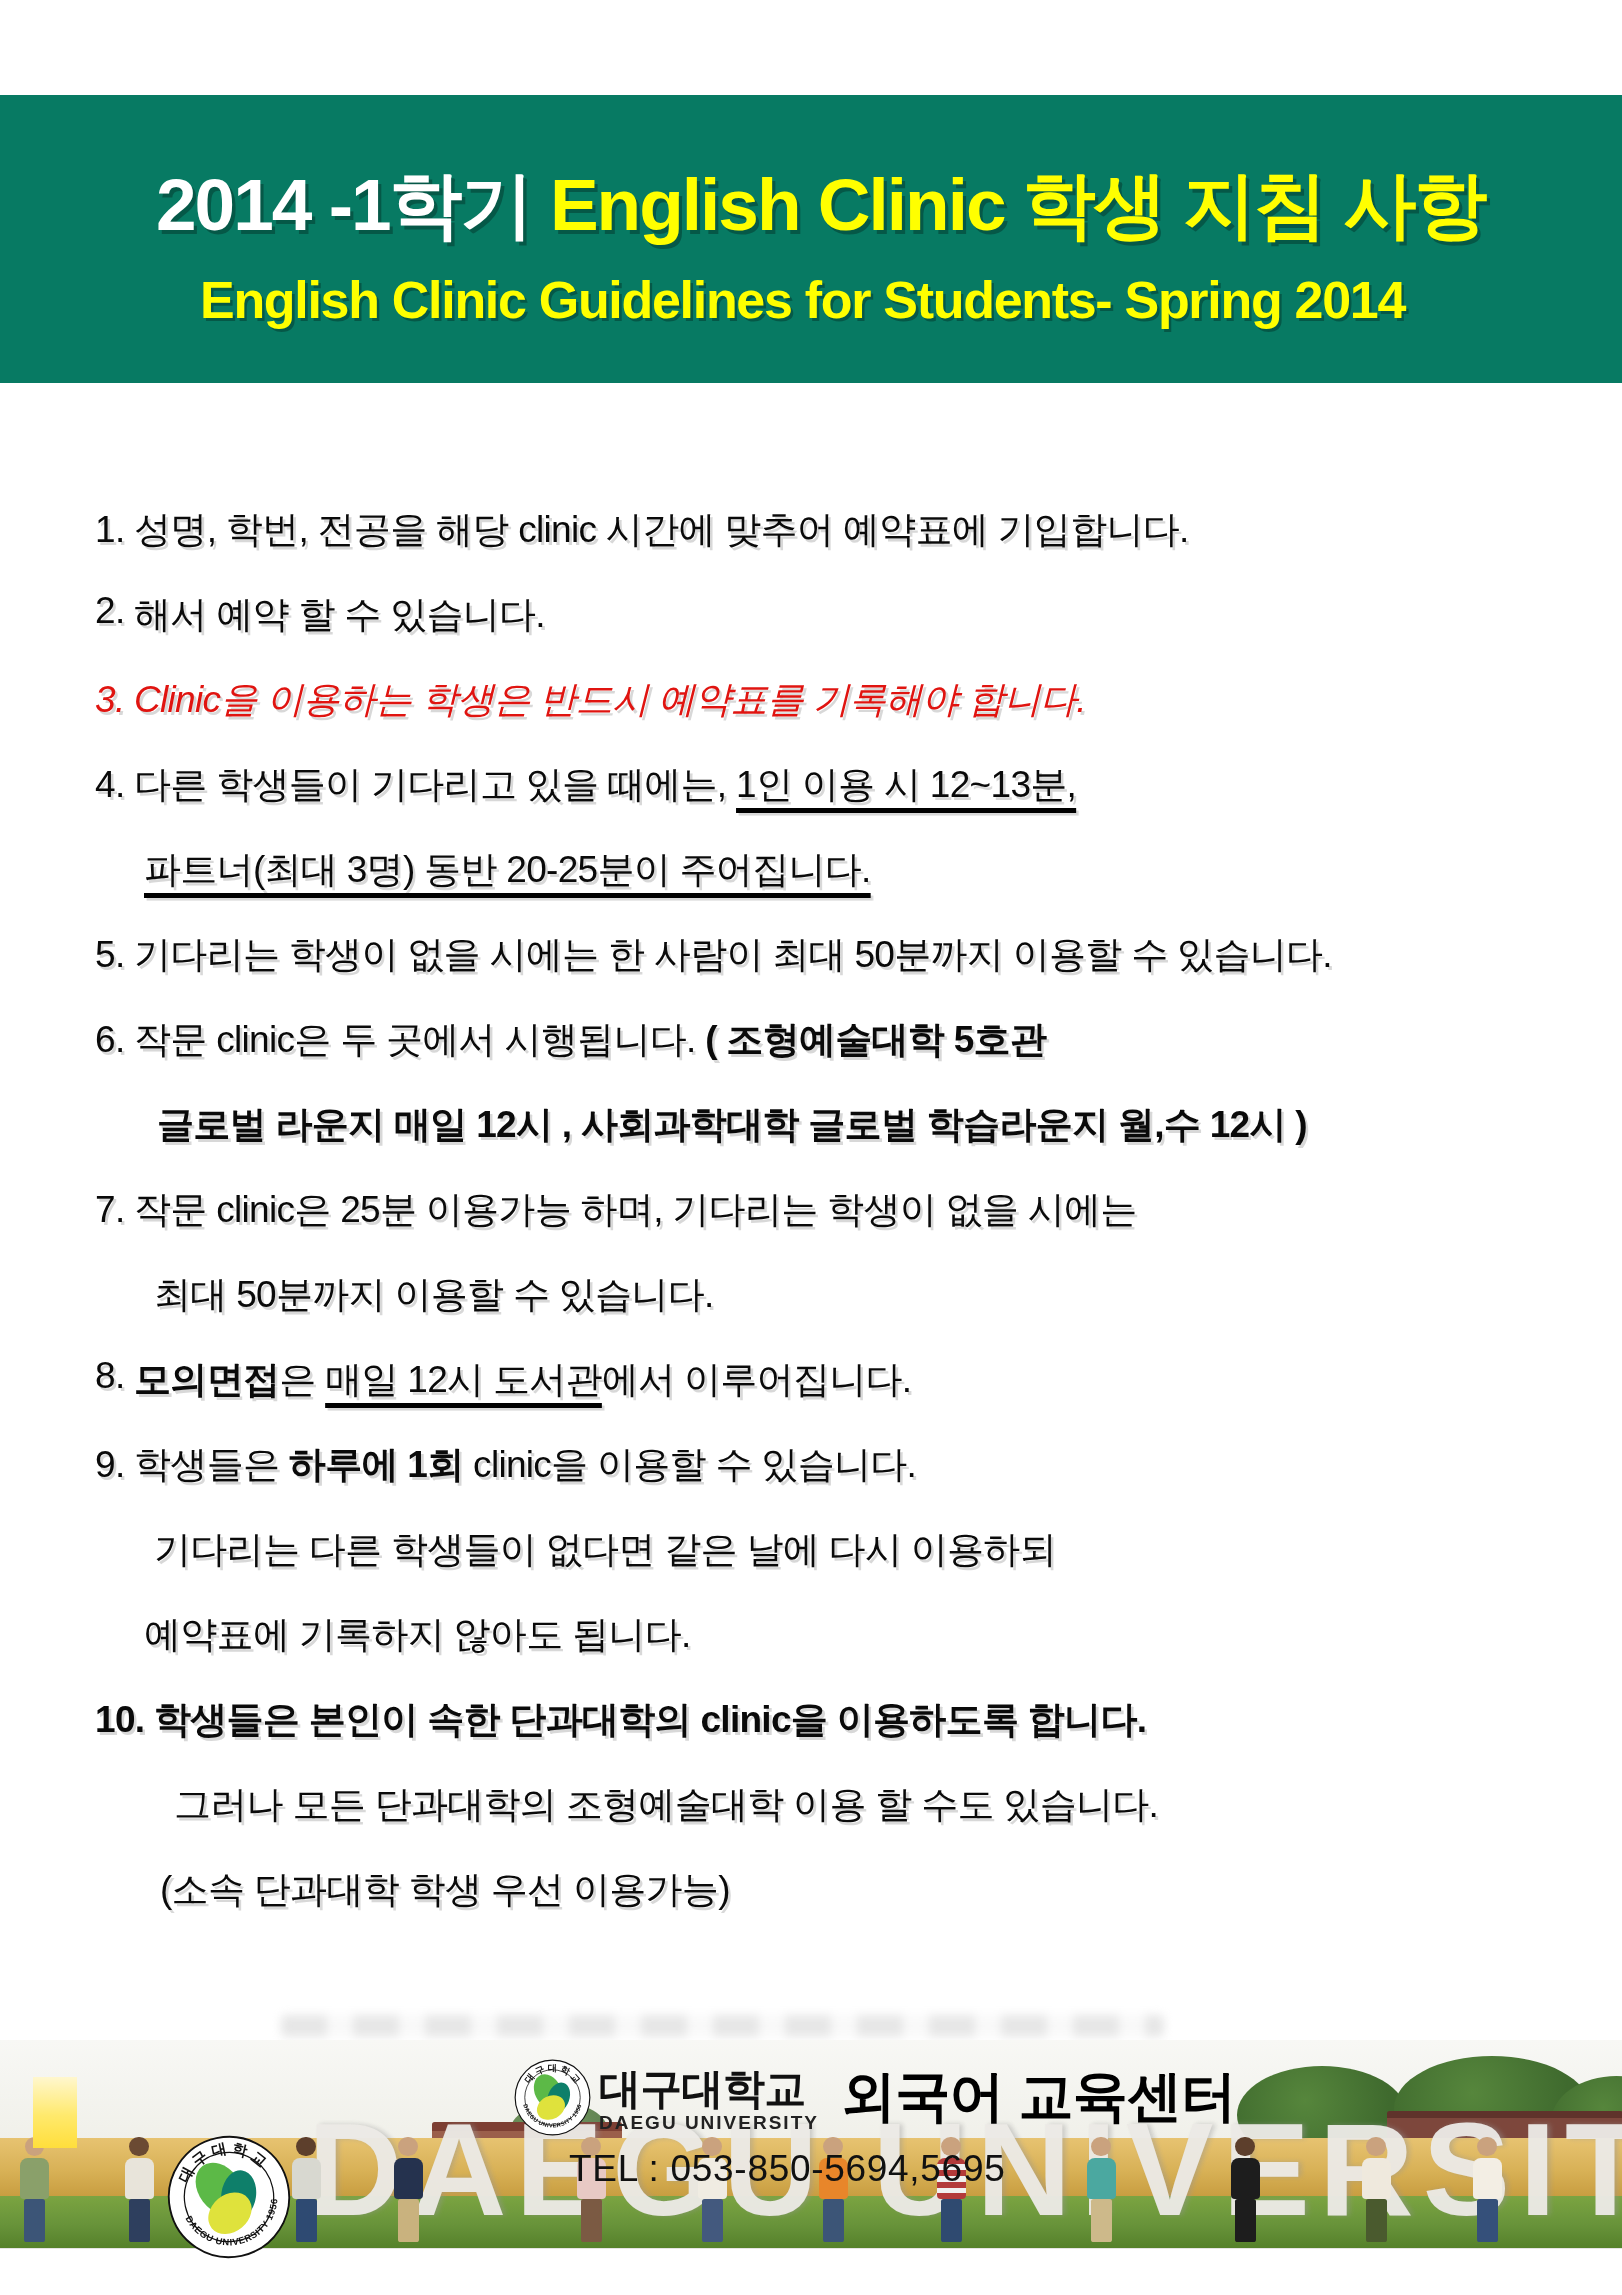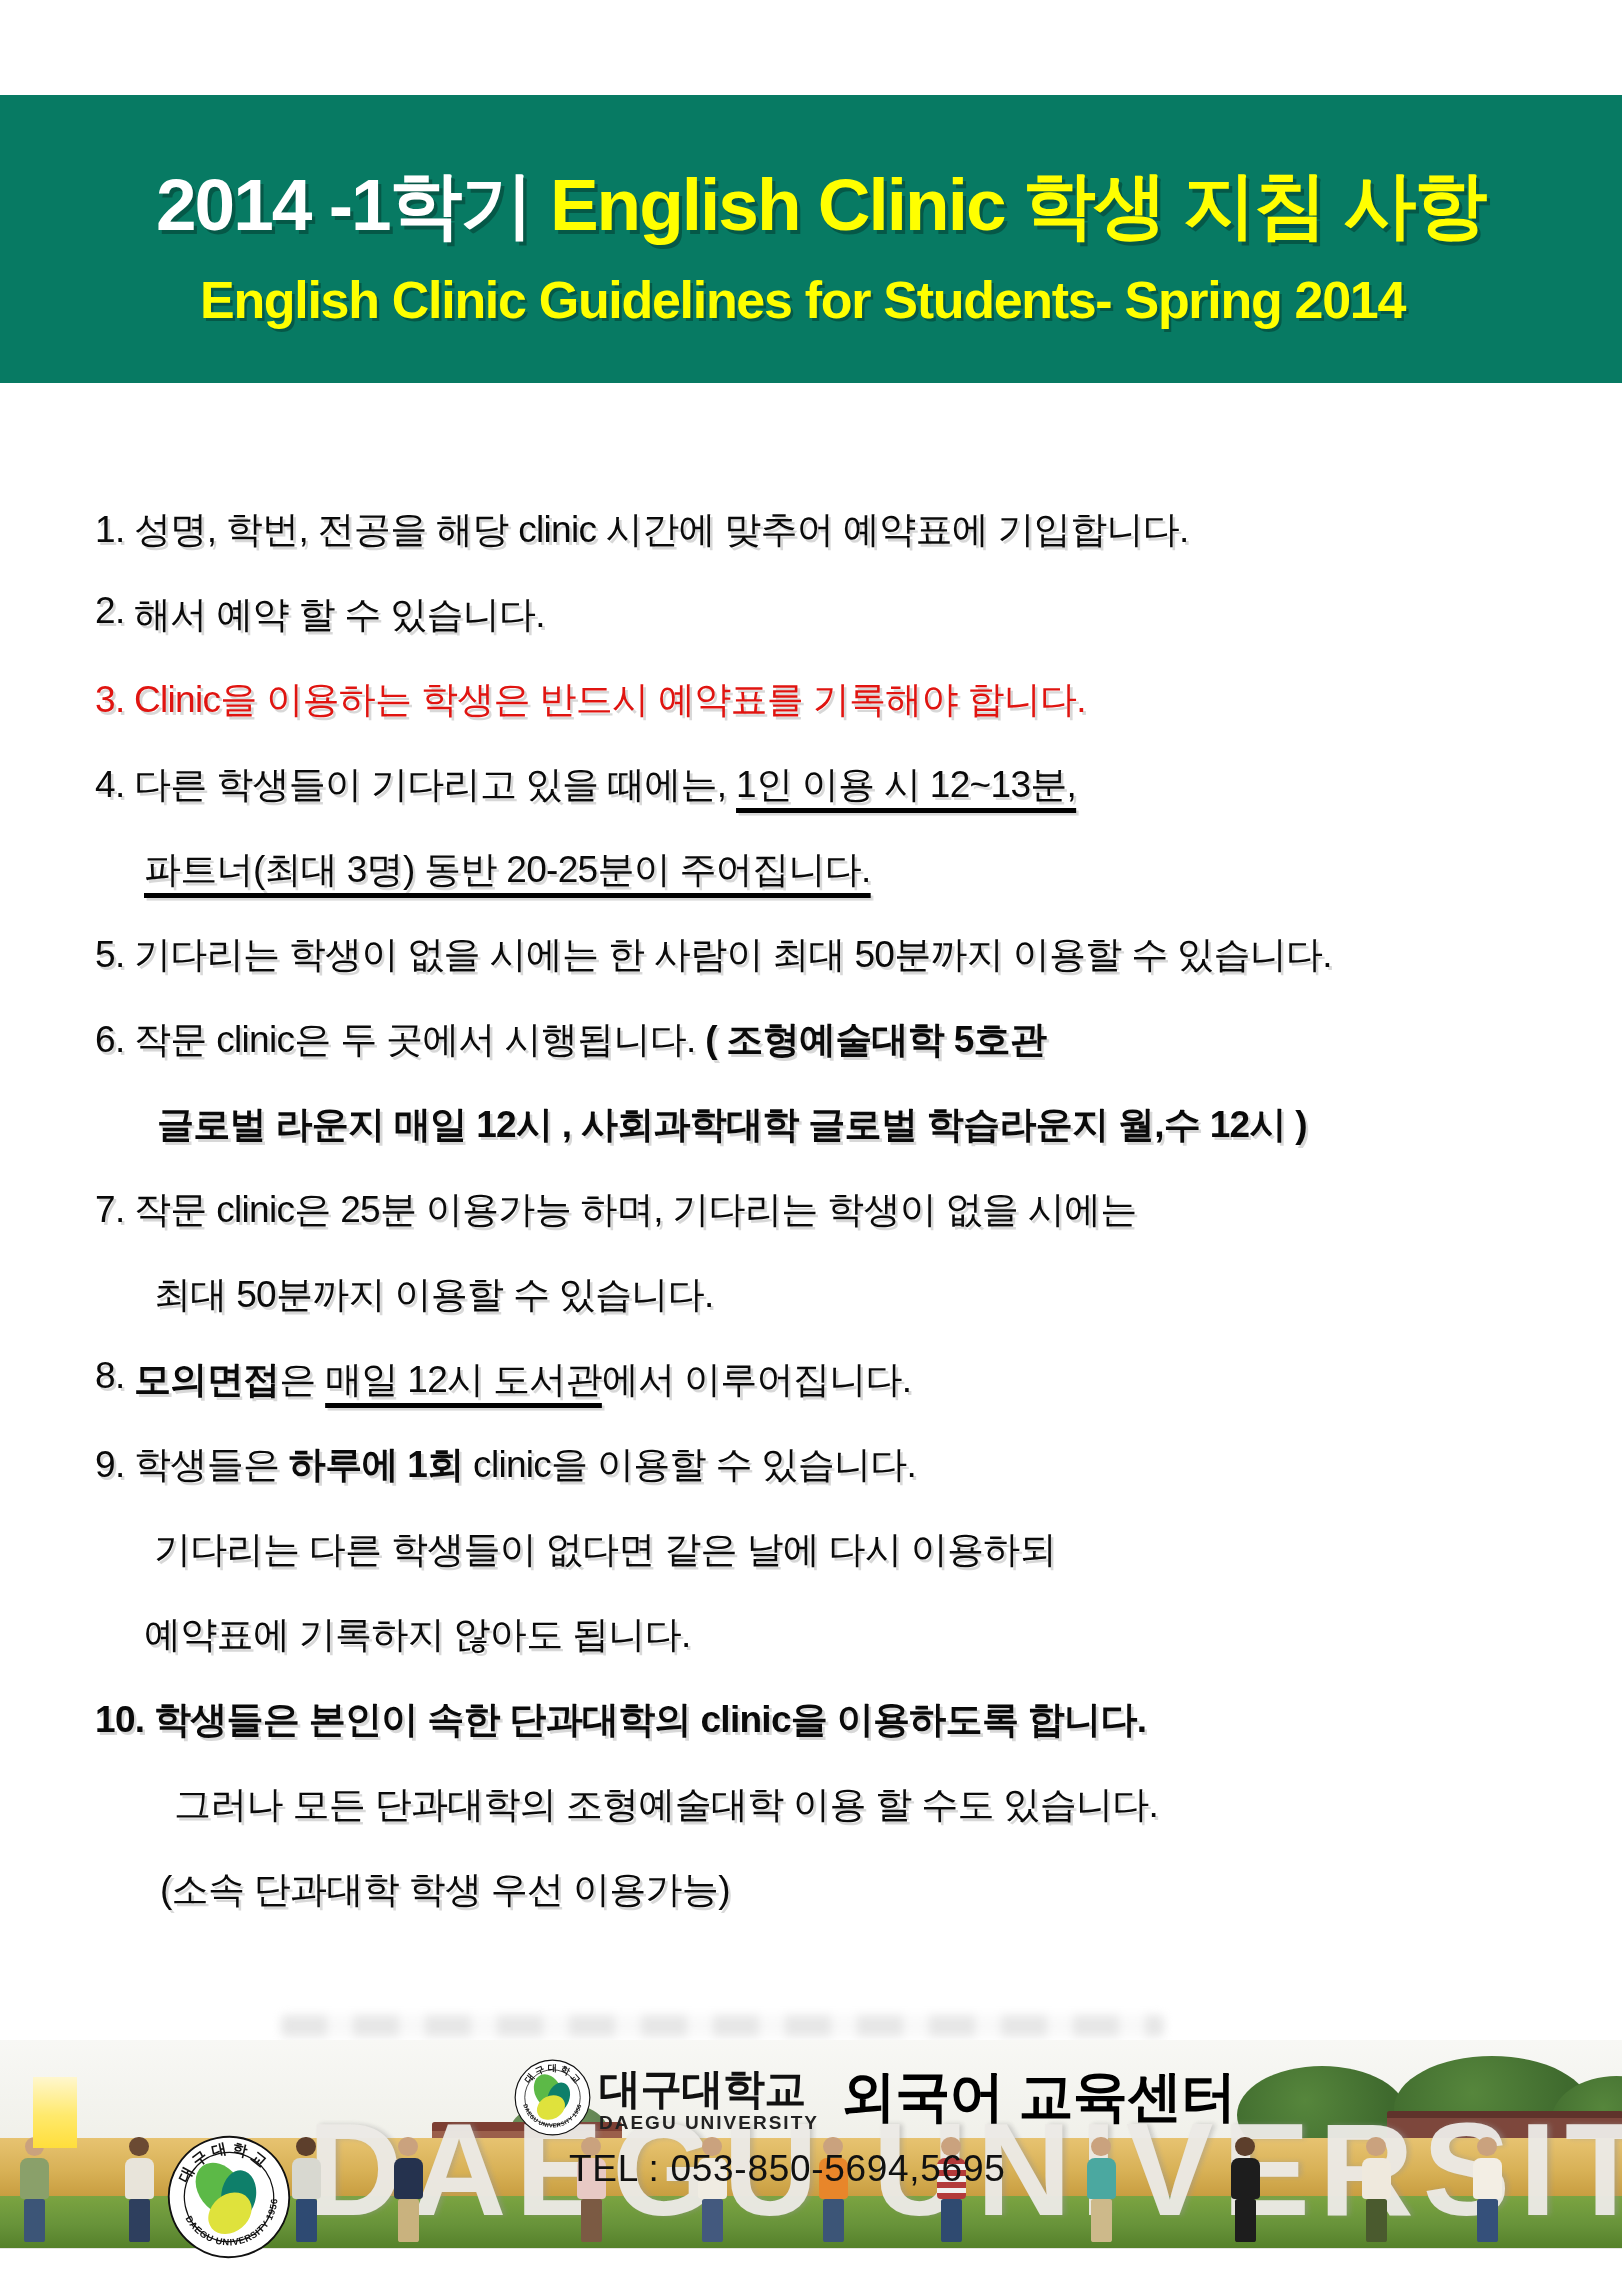--- a/index.html
+++ b/index.html
@@ -17,21 +17,21 @@
           letter-spacing:-1.3px;color:#FFFF00;white-space:nowrap;z-index:2;
           text-shadow:2.6px 3.3px 0 rgba(0,0,0,0.28);}
 
   
   .guidelines{position:absolute;left:95px;top:505px;width:1512px;}
   .gl{height:85px;display:flex;align-items:flex-start;font-size:37px;white-space:pre;
       letter-spacing:-0.7px;text-shadow:2.6px 2.6px 0 rgba(125,125,125,0.30);}
   .gl .b{font-weight:bold;}
   .gl .u{text-decoration:underline;text-decoration-thickness:4.6px;text-underline-offset:10.5px;
          text-decoration-color:#000;}
-  .gl .r{color:#E01410;}
+  .gl .r{color:#E01410;font-style:italic;}
 
   
   .ghost{position:absolute;left:281px;top:2015px;width:883px;height:22px;z-index:1;
          background:repeating-linear-gradient(90deg,#c9c9c9 0 46px,#f2f2f2 46px 72px);
          filter:blur(4.6px);opacity:.45;border-radius:5.2px;}
 
   .photo{position:absolute;left:0;top:2040px;width:1623px;height:208px;overflow:hidden;
          background:linear-gradient(#f8f8f5 0%,#efefe8 55%,#ecebe2 100%);
          border-bottom:1.3px solid #e5e5e3;z-index:2;}
   .tree{position:absolute;border-radius:50%;background:radial-gradient(circle at 40% 35%,#56863c,#3f6a2e 70%);}

